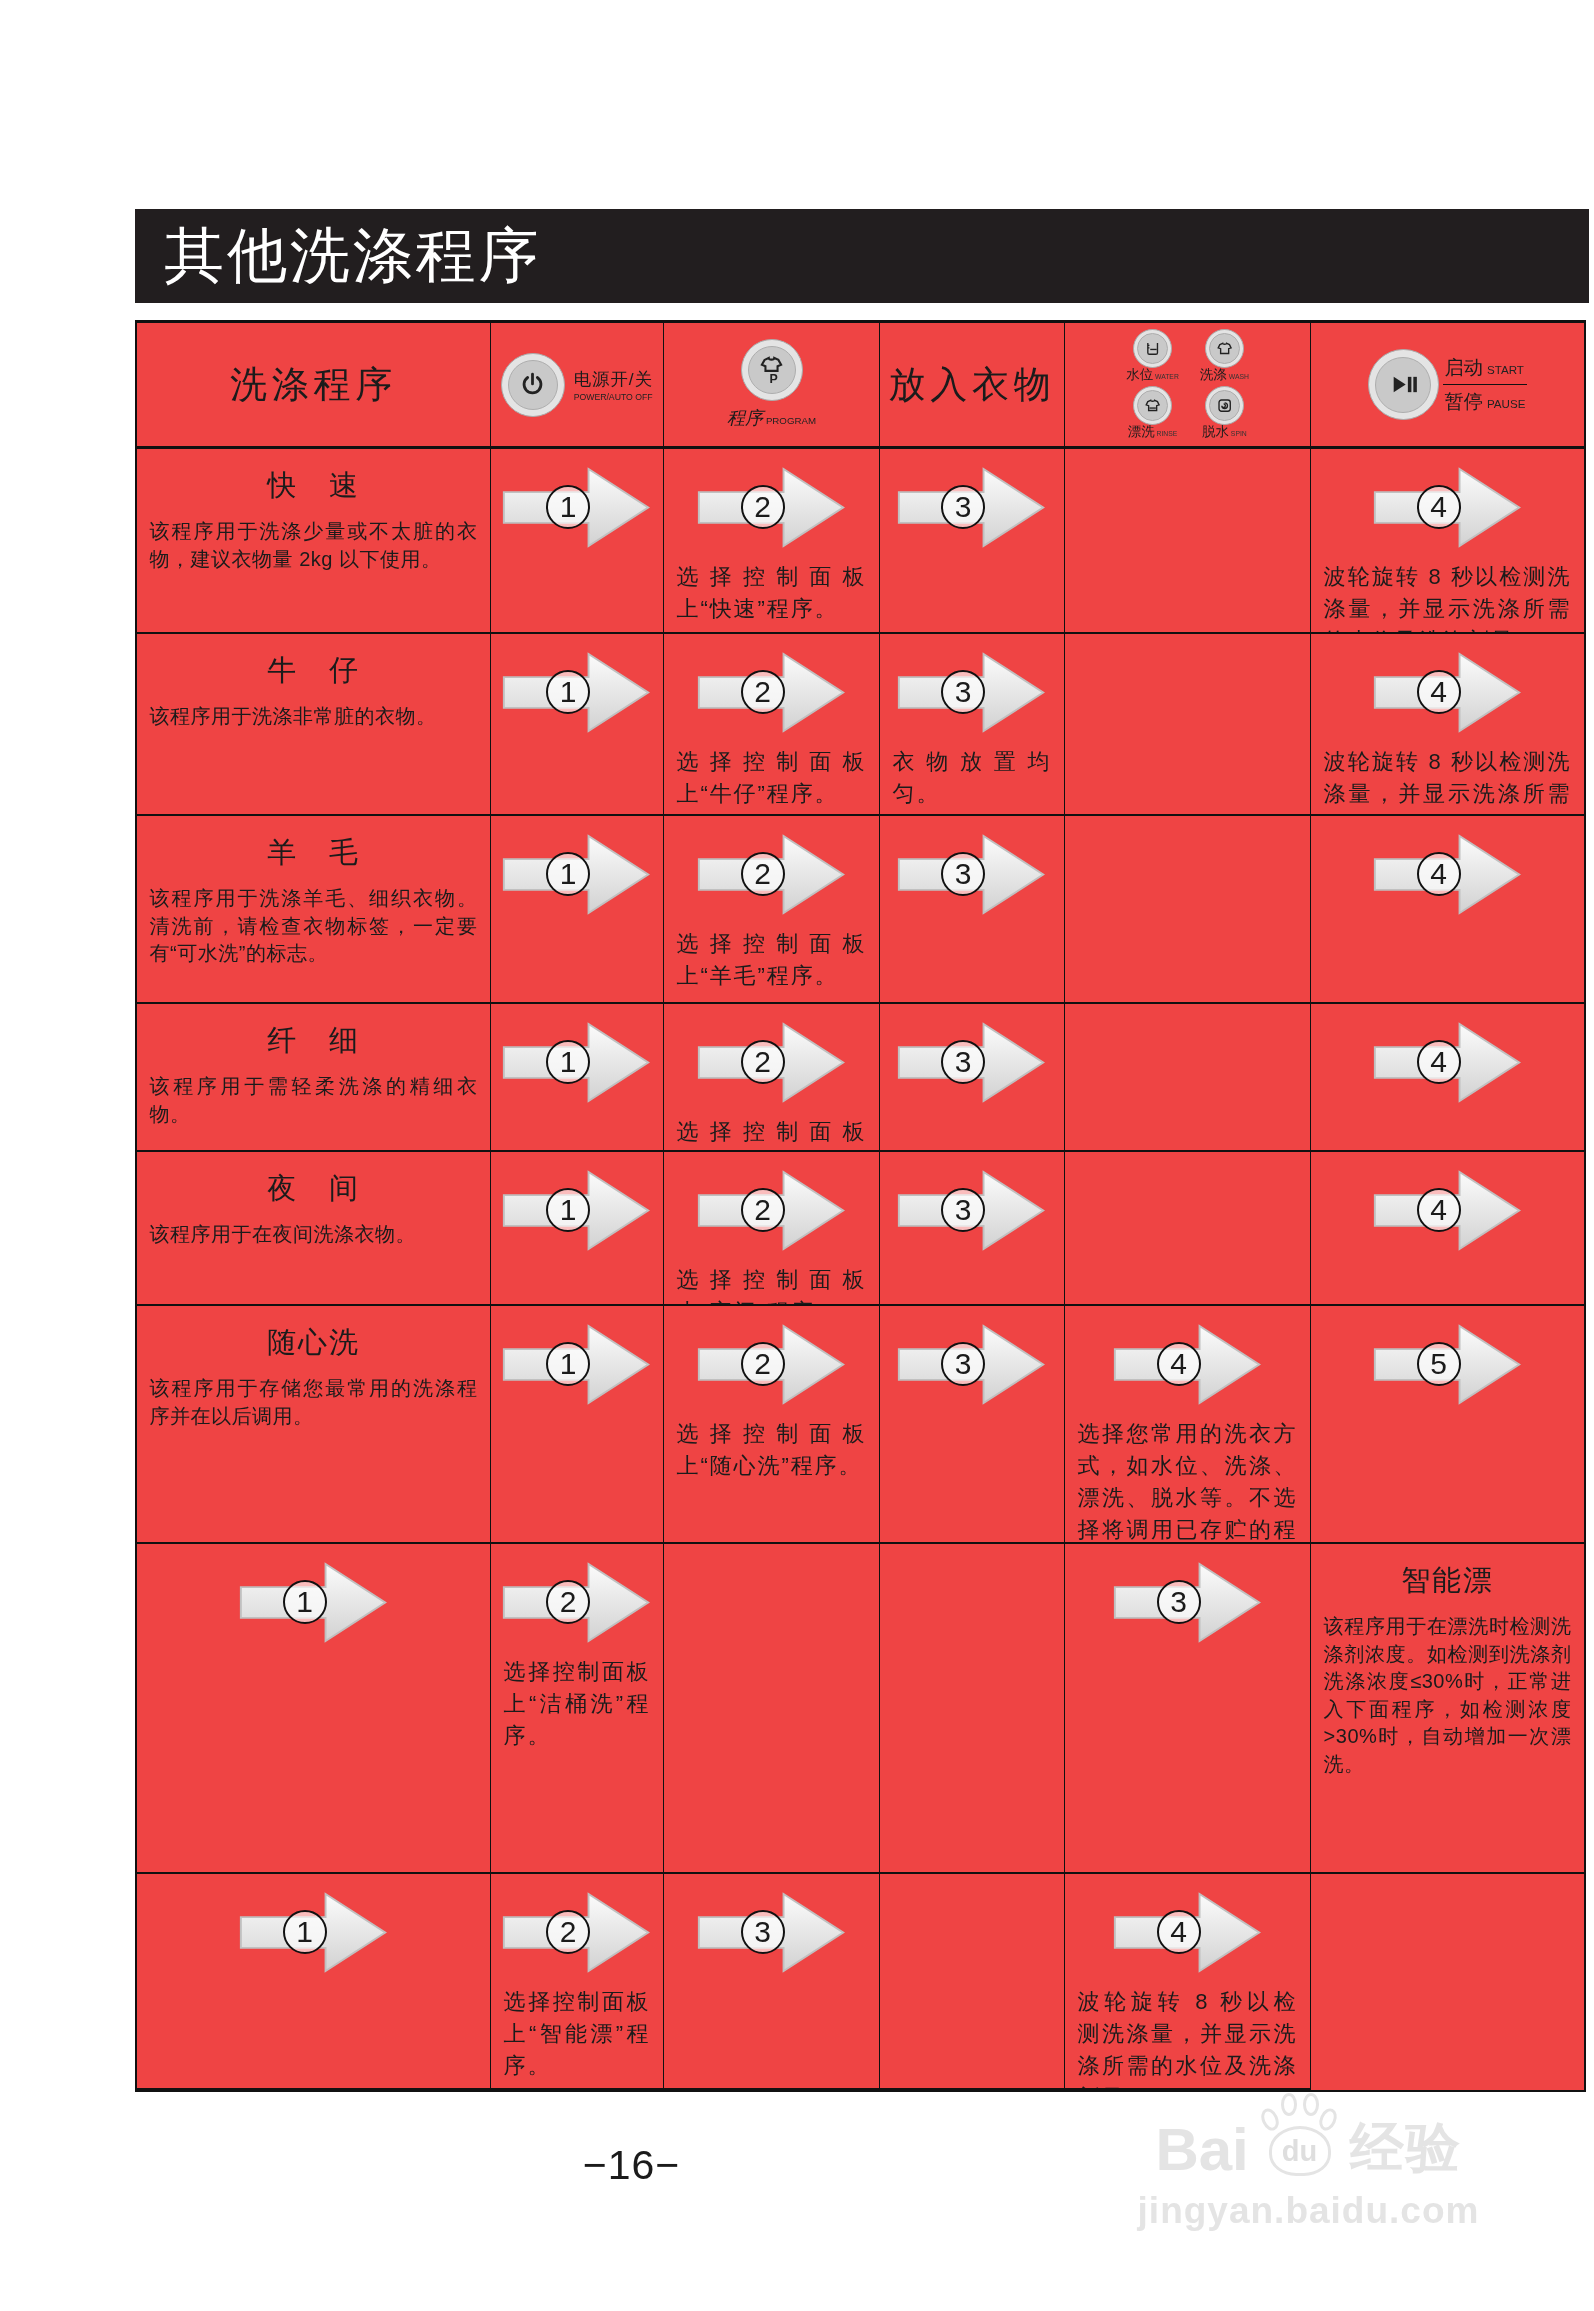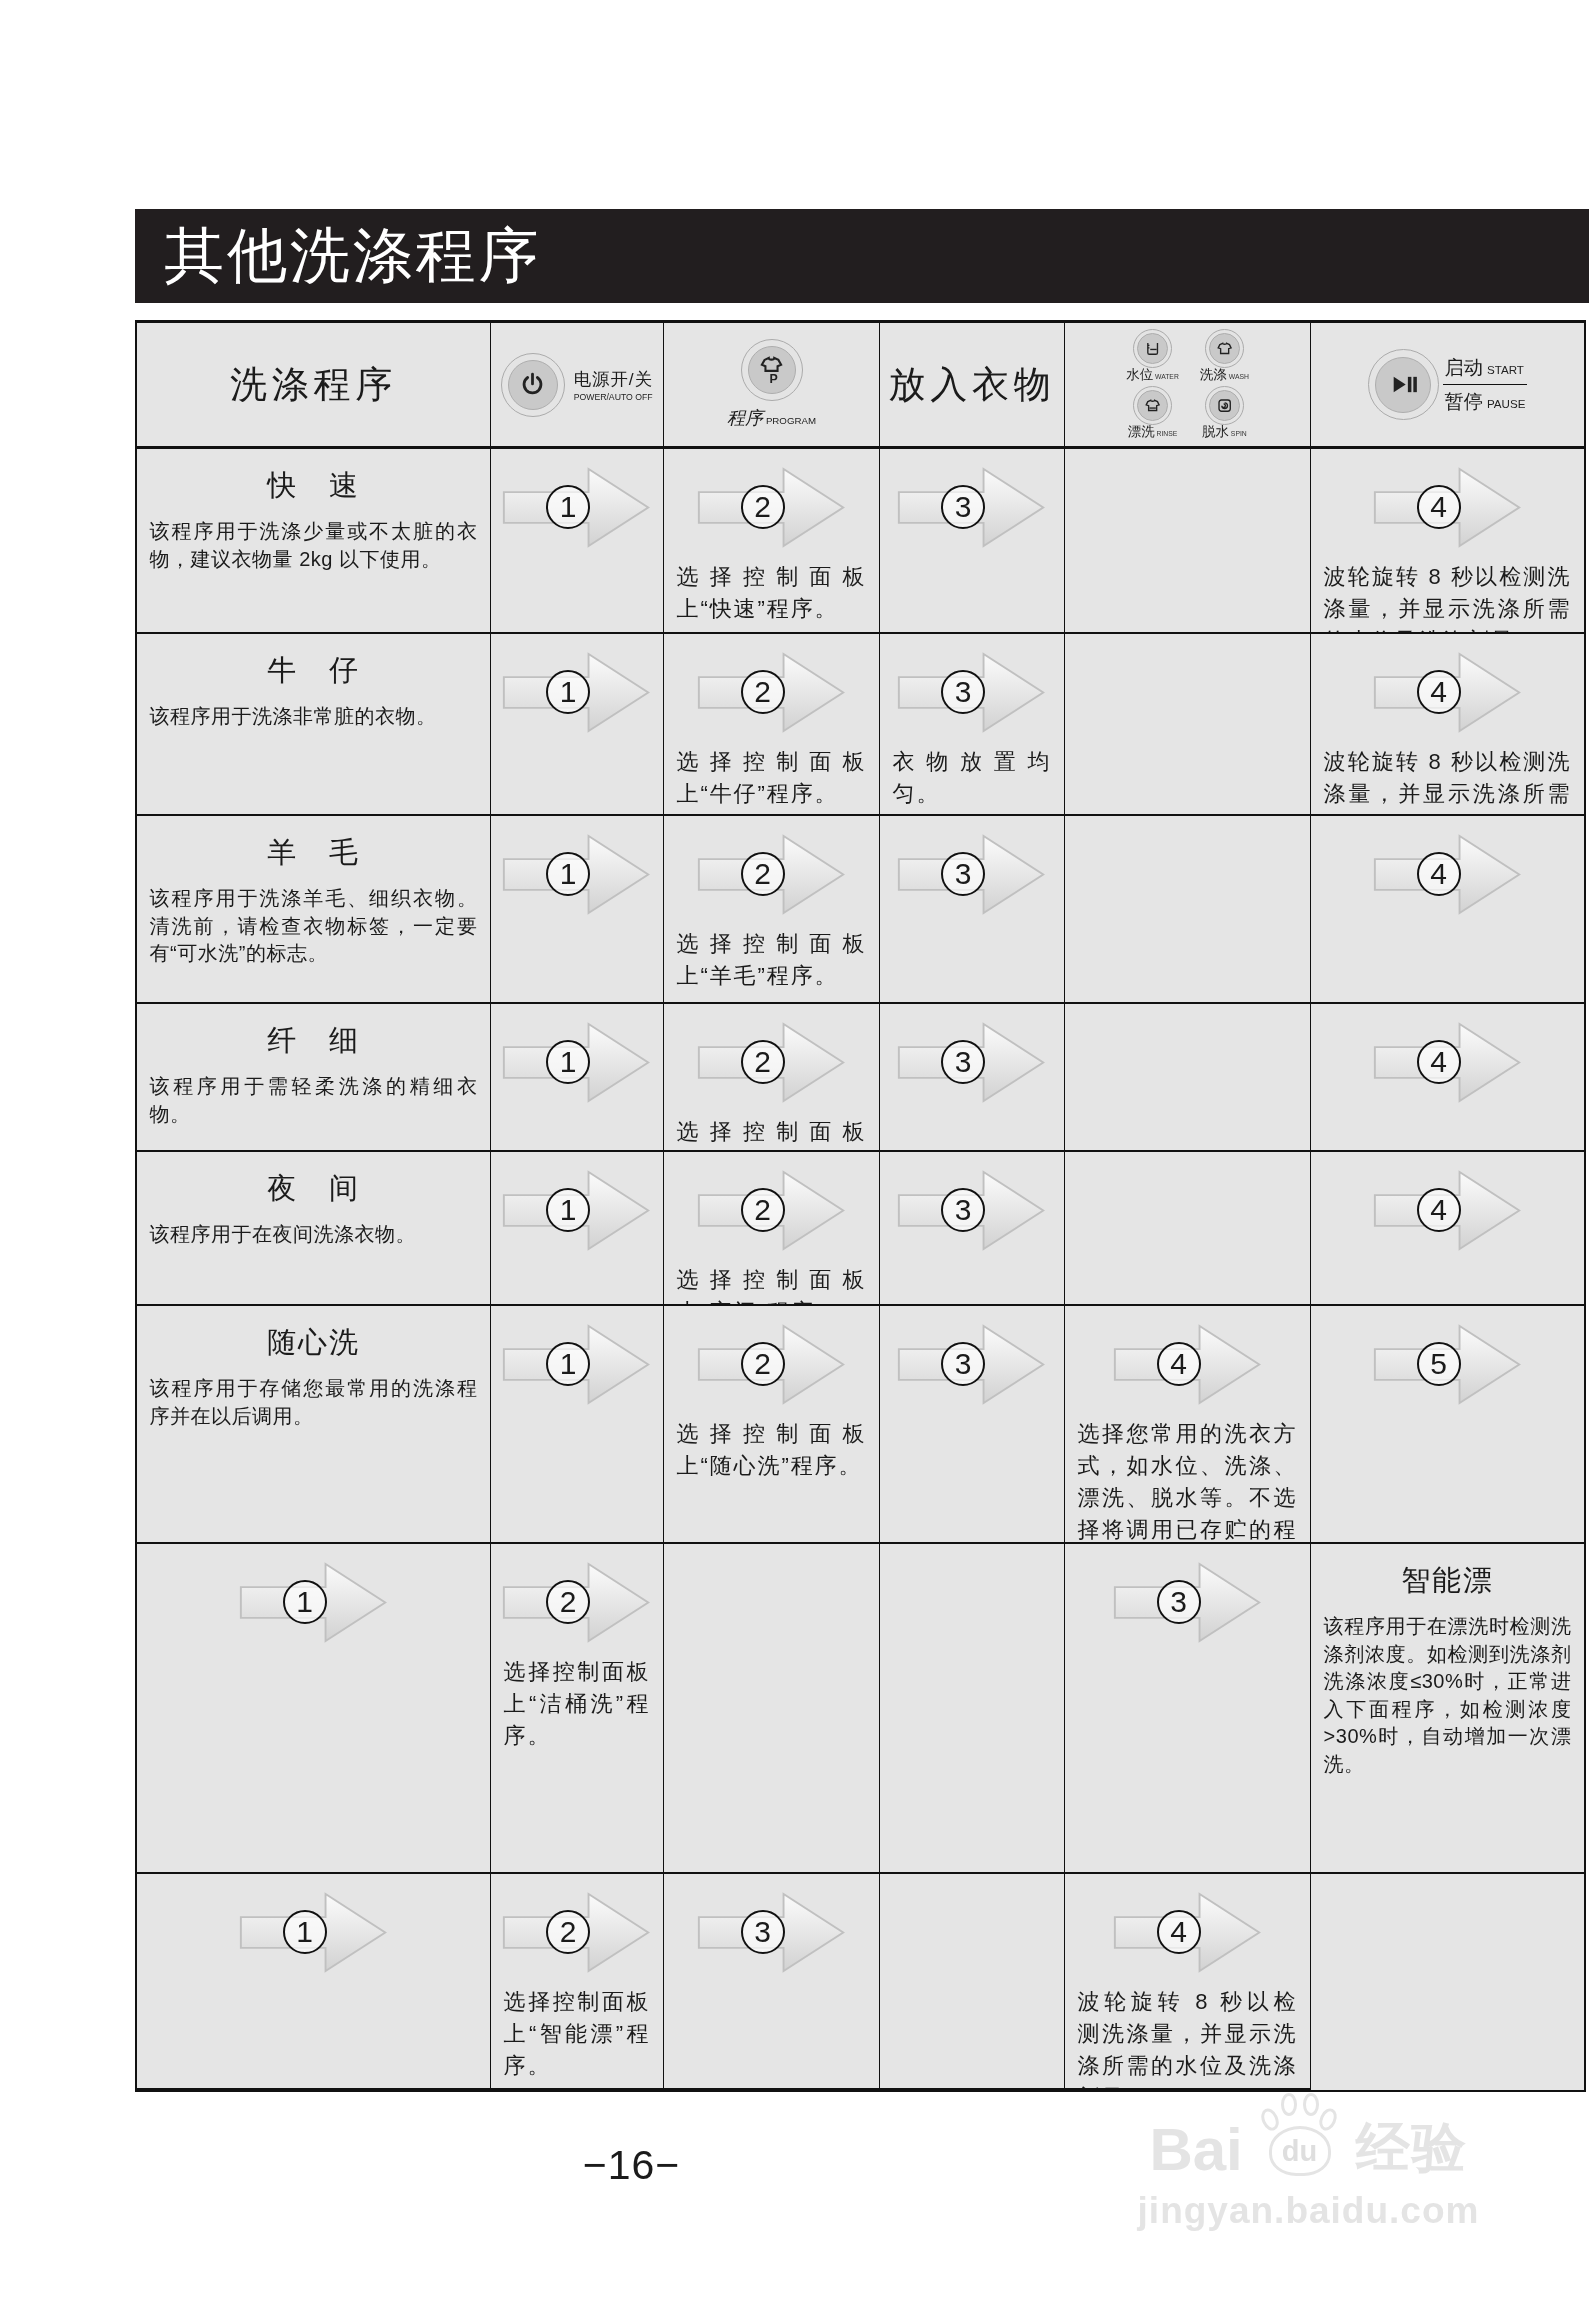--- a/index.html
+++ b/index.html
@@ -15,21 +15,21 @@
     background:#221e1f;color:#ffffff;display:flex;align-items:center;
     font-size:60px;font-weight:500;letter-spacing:2.9px;padding-left:29px;
   }
 
   
   #table-grid{
     position:absolute;left:135px;top:320px;
     display:grid;
     grid-template-columns:354px 173px 216px 185px 246px 273px;
     grid-template-rows:126px 185px 182px 188px 148px 154px 238px 330px 216px;
-    border:2.9px solid #111;border-top-width:3.9px;background:#e5e5e5;
+    border:2.9px solid #111;border-top-width:3.9px;background:#ef4444;
   }
   .cell{border-right:1.9px solid #111;border-bottom:2.9px solid #111;overflow:hidden;}
   .cell:nth-child(6n){border-right:none;}
   .hcell{border-bottom:3.9px solid #111;}
 
   
   .h-big{display:flex;align-items:center;justify-content:center;font-size:37px;letter-spacing:4.8px;}
   .h-power{display:flex;align-items:center;justify-content:center;gap:8.7px;}
   .h-power .zh{font-size:17.4px;letter-spacing:1px;}
   .h-power .en{font-size:8.7px;color:#222;margin-top:1.9px;}
@@ -73,21 +73,21 @@
   }
   .step-text{margin-top:7.7px;font-size:22px;line-height:1.45;letter-spacing:1.9px;
     text-align:justify;width:100%;padding:0 12.6px;}
 
   
   .page-num{position:absolute;left:0;top:2142px;width:1263px;text-align:center;
     font-size:41px;letter-spacing:1px;}
 
   
   .wm{position:absolute;left:1120px;top:2093px;width:377px;color:#e4e4e4;text-align:center;}
-  .wm-brand{display:flex;align-items:flex-end;justify-content:center;gap:19px;font-weight:bold;}
+  .wm-brand{display:flex;align-items:flex-end;justify-content:center;gap:13px;font-weight:bold;}
   .wm-bai{font-size:60px;line-height:.95;}
   .wm-jy{font-size:54px;line-height:1;padding-bottom:3.9px;letter-spacing:1.9px;}
   .paw{position:relative;width:75px;height:85px;flex:0 0 auto;}
   .toe{position:absolute;width:16.4px;height:23px;border:3.9px solid #e4e4e4;border-radius:50%;}
   .toe1{left:0;top:15.4px;transform:rotate(-24deg);}
   .toe2{left:19.3px;top:0;}
   .toe3{left:41px;top:0;}
   .toe4{right:0;top:15.4px;transform:rotate(24deg);}
   .paw-pad{position:absolute;left:6.8px;top:33px;width:62px;height:50px;
     border:3.9px solid #e4e4e4;border-radius:50% 50% 44% 44%;

